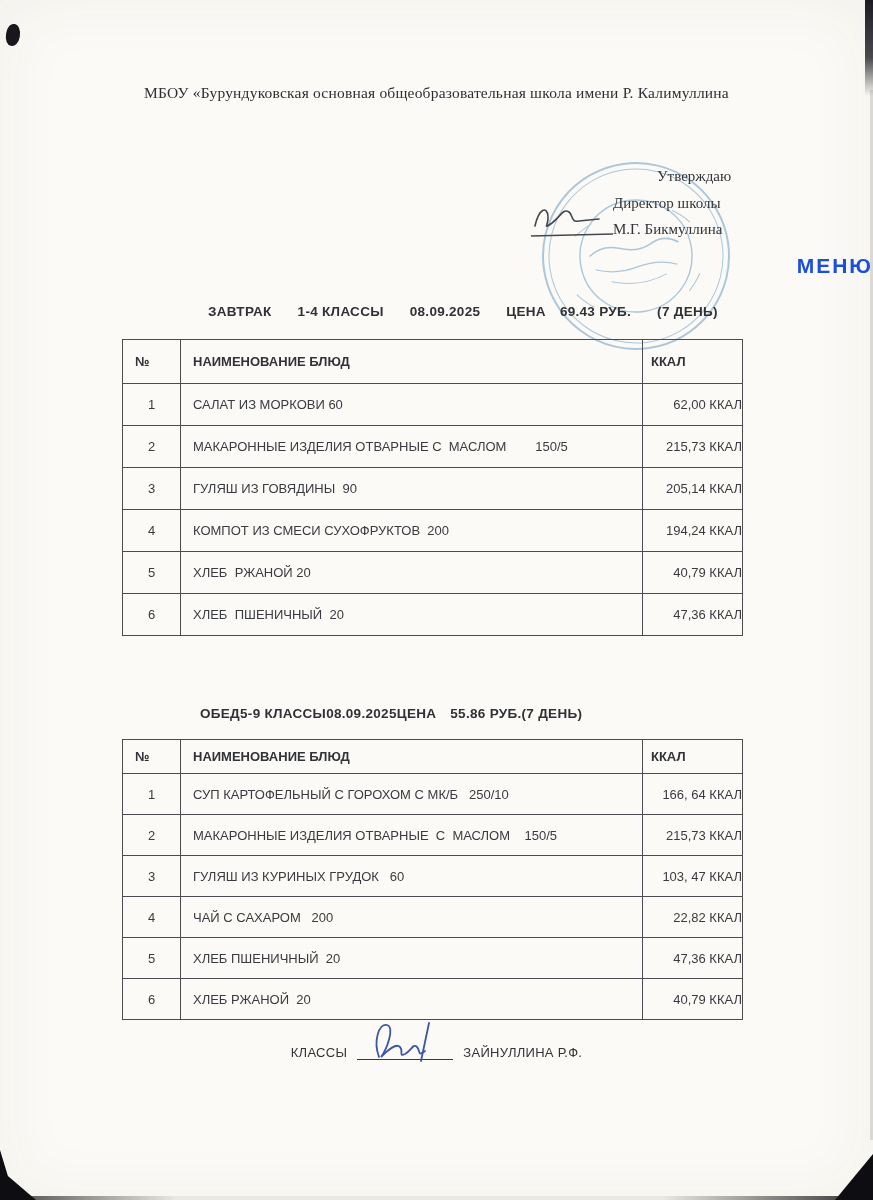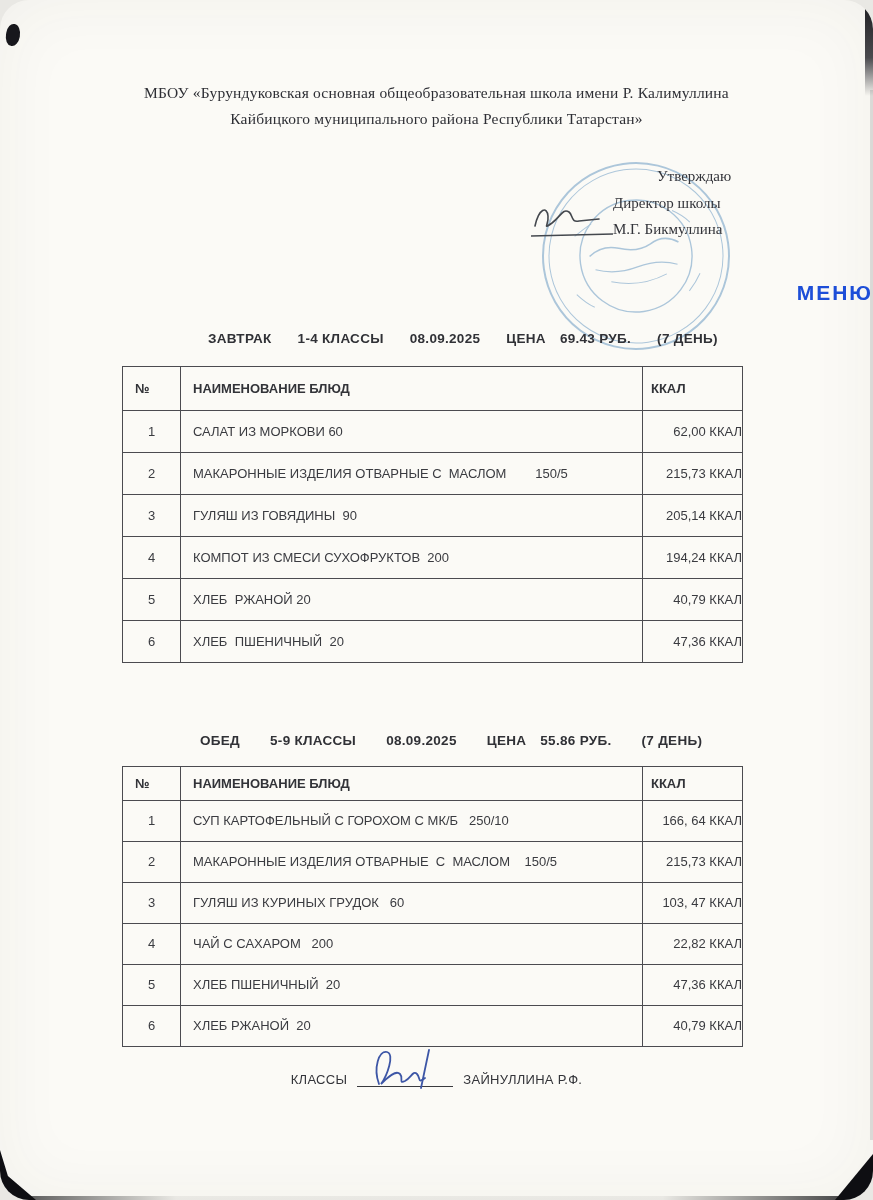--- a/index.html
+++ b/index.html
@@ -8,21 +8,20 @@
 
   .page {
     position: relative;
     width: 873px;
     height: 1200px;
     margin: 0 auto;
     background: #fbfaf6;
     overflow: hidden;
     box-shadow: inset 0 0 70px rgba(60,55,40,0.05);
     color: #35363b;
-    border-radius: 29px;
   }
 
   
   .art { position: absolute; z-index: 5; pointer-events: none; }
   .art-tl { top: 24px; left: 6px; width: 14px; height: 22px;
             background: #17171c; border-radius: 46% 54% 50% 50%;
             transform: rotate(10deg); }
   .art-tr { top: 0; right: 0; width: 8px; height: 96px;
             background: linear-gradient(180deg, #1c1c20, #4a4a4e 60%, rgba(70,70,74,0)); }
   .art-r  { top: 90px; right: 0; bottom: 60px; width: 3px;
@@ -86,21 +85,21 @@
   .meal-line {
     display: flex;
     align-items: baseline;
     font-weight: bold;
     font-size: 13.5px;
     color: #303136;
     letter-spacing: 0.3px;
     position: relative; z-index: 2;
   }
   .meal-line.breakfast { margin: 26px 0 0 208px; column-gap: 26px; }
-  .meal-line.lunch     { margin: 70px 0 0 200px; column-gap: 30px; }
+  .meal-line.lunch     { margin: 70px 0 0 200px; }
   .price-pair { display: flex; column-gap: 14px; }
 
   
   table.menu-table {
     border-collapse: collapse;
     margin: 20px 0 0 122px;
     width: 620px;
     table-layout: fixed;
     position: relative; z-index: 2;
     background: transparent;
@@ -159,21 +158,20 @@
 
   <div class="art art-tl"></div>
   <div class="art art-tr"></div>
   <div class="art art-r"></div>
   <div class="art art-bl"></div>
   <div class="art art-br"></div>
   <div class="art art-b"></div>
 
   <div class="school-name">
     <div>МБОУ «Бурундуковская основная общеобразовательная школа имени Р. Калимуллина</div>
-    <div>Кайбицкого муниципального района Республики Татарстан»</div>
   </div>
 
   <div class="stamp">
     <svg width="196" height="196" viewBox="0 0 196 196">
       <circle cx="98" cy="98" r="93" fill="none" stroke="#6d9cc4" stroke-width="2"></circle>
       <circle cx="98" cy="98" r="87" fill="none" stroke="#6d9cc4" stroke-width="1"></circle>
       <circle cx="98" cy="98" r="56" fill="none" stroke="#6d9cc4" stroke-width="1.4"></circle>
       <path d="M52 92 q14 -10 30 -4 q18 7 32 0 q14 -8 28 2" fill="none" stroke="#6d9cc4" stroke-width="1.6"></path>
       <path d="M56 106 q20 8 42 3 q22 -5 40 3" fill="none" stroke="#6d9cc4" stroke-width="1.2"></path>
       <path d="M70 120 q28 10 56 0" fill="none" stroke="#6d9cc4" stroke-width="1"></path>

